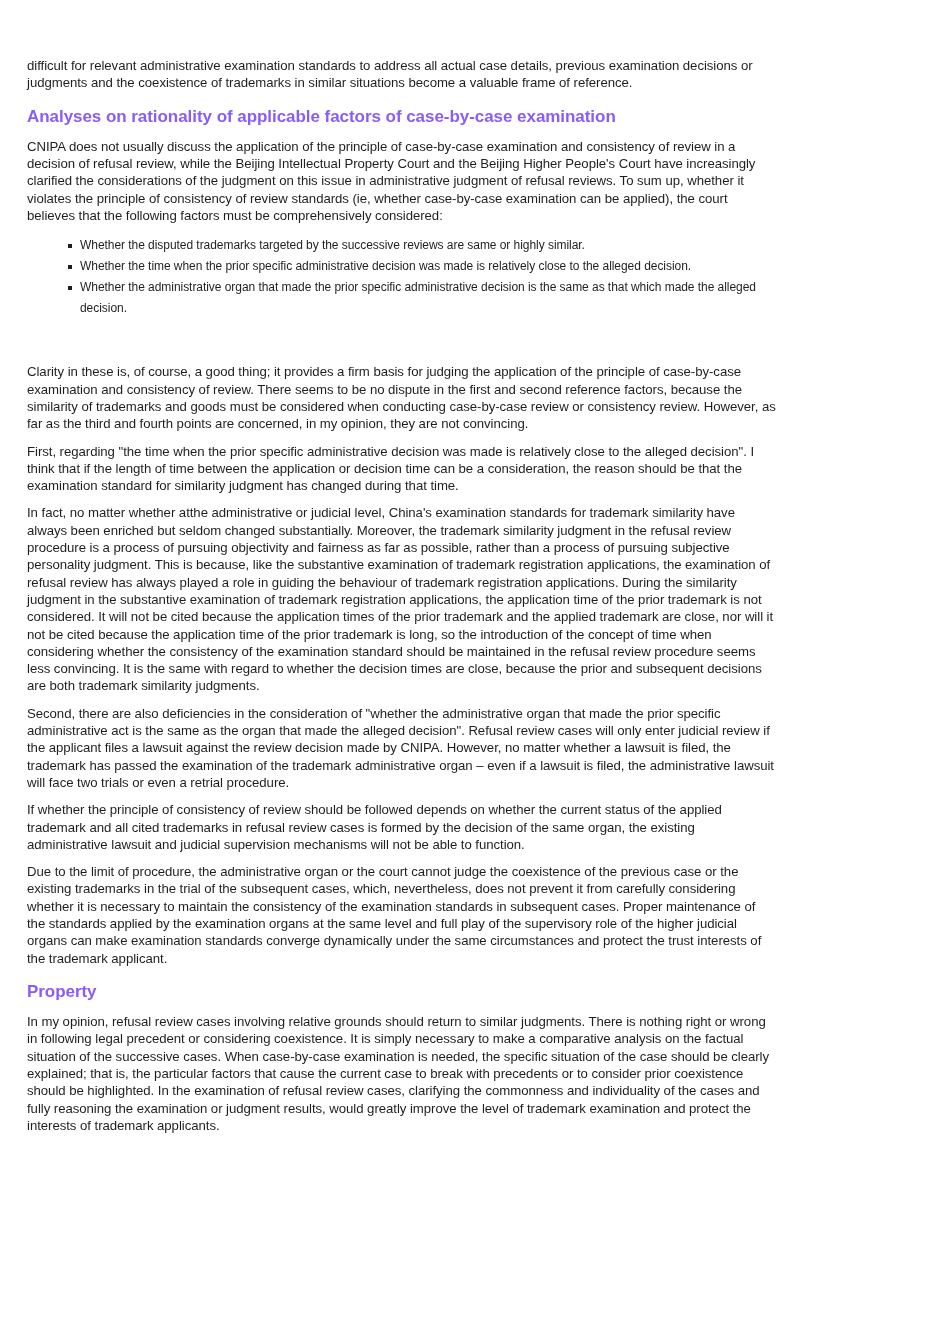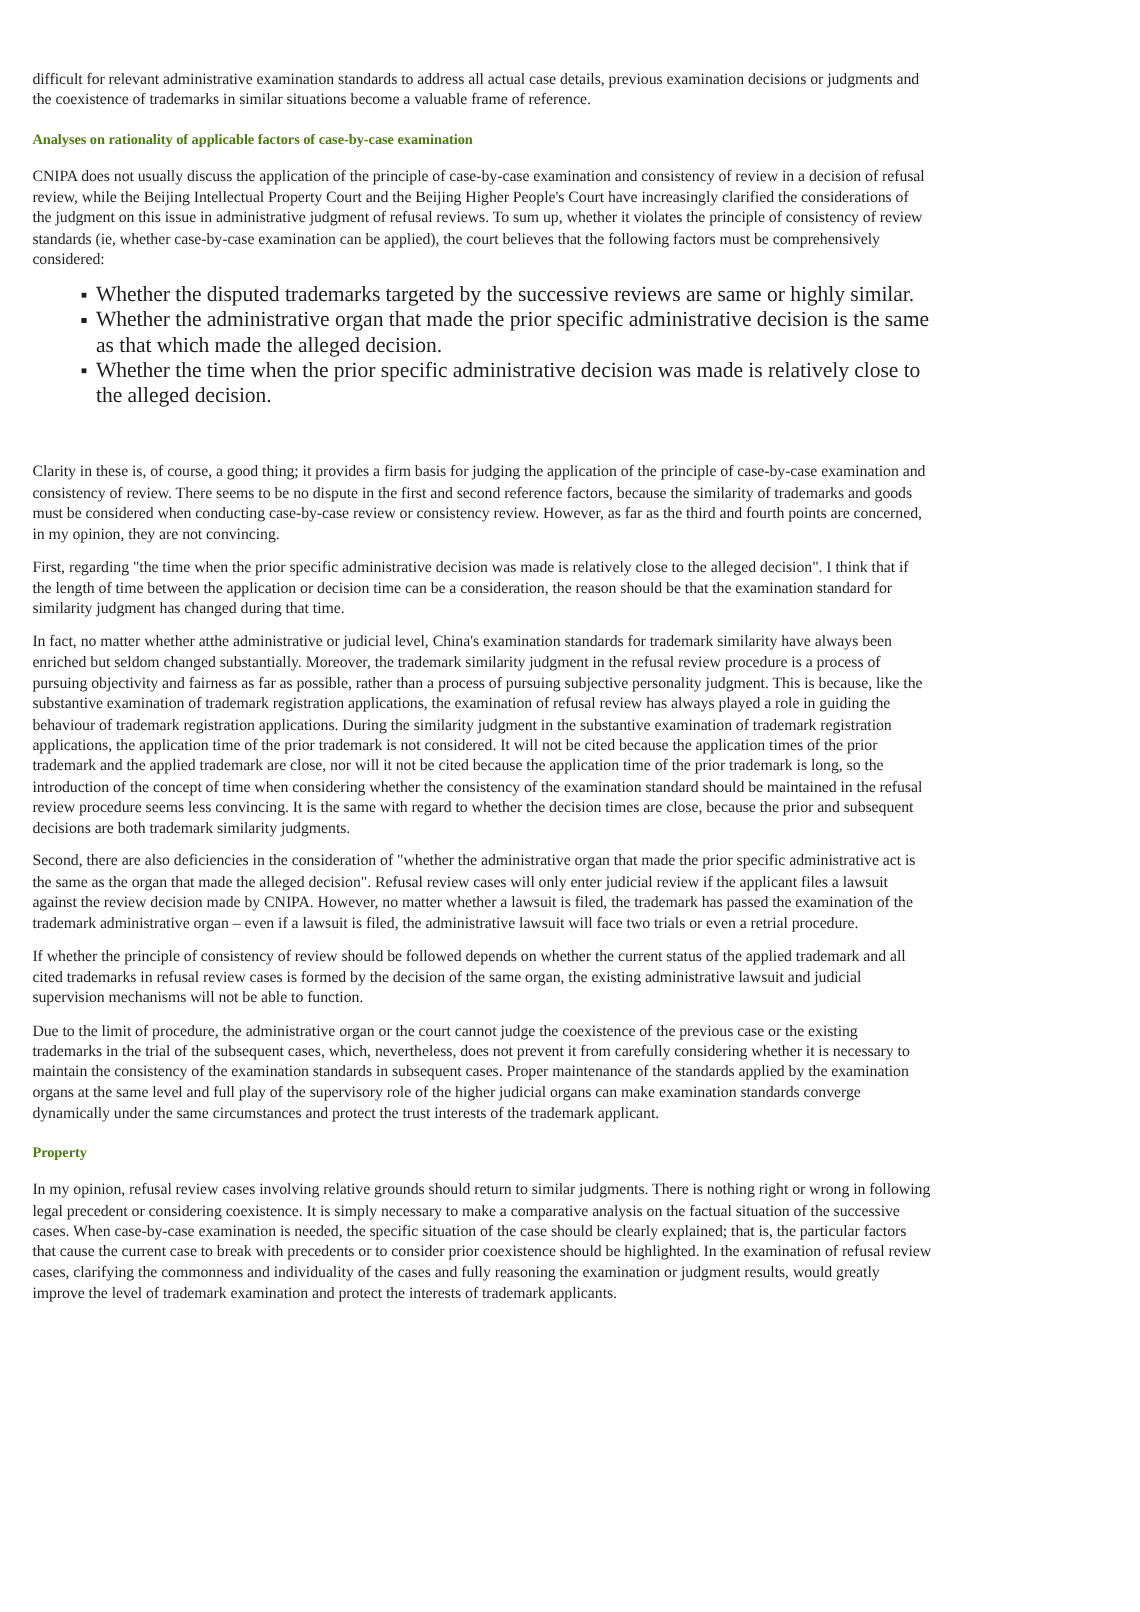--- a/index.html
+++ b/index.html
@@ -11,44 +11,43 @@
     width: 950px;
     min-height: 1343px;
     font-family: "Liberation Sans", "DejaVu Sans", sans-serif;
     color: #1f1f1f;
     -webkit-font-smoothing: antialiased;
   }
   .page {
     box-sizing: border-box;
     width: 802px;
     padding: 57px 26px 40px 27px;
-    font-family: Liberation Serif, serif;
   }
   .page p {
     margin: 0 0 10px 0;
     font-size: 13.2px;
     line-height: 17.3px;
     letter-spacing: -0.05px;
   }
   .page h2 {
     margin: 16px 0 13px 0;
-    font-size: 12px;
+    font-size: 17px;
     line-height: 17.3px;
     font-weight: 700;
-    color: #4d7c0f;
+    color: #8b5cf6;
     letter-spacing: -0.05px;
   }
   ul.factors {
     list-style: none;
     margin: 11px 0 44px 0;
     padding: 0 0 0 53px;
   }
   ul.factors li {
     position: relative;
-    font-size: 18px;
+    font-size: 12px;
     line-height: 21px;
     letter-spacing: -0.05px;
     margin: 0;
   }
   ul.factors li .bullet {
     position: absolute;
     left: -12px;
     top: 8.5px;
     width: 4px;
     height: 4px;
@@ -69,25 +68,25 @@
   <ul class="factors">
     <li>
       <span class="bullet"></span>
       <span>Whether the disputed trademarks targeted by the successive reviews are same or highly similar.</span>
     </li>
     <li>
       <span class="bullet"></span>
     </li>
     <li>
       <span class="bullet"></span>
-      <span>Whether the administrative organ that made the prior specific administrative decision is the same as that which made the alleged decision.</span>
+      <span>Whether the time when the prior specific administrative decision was made is relatively close to the alleged decision.</span>
     </li>
     <li>
       <span class="bullet"></span>
-      <span>Whether the time when the prior specific administrative decision was made is relatively close to the alleged decision.</span>
+      <span>Whether the administrative organ that made the prior specific administrative decision is the same as that which made the alleged decision.</span>
     </li>
   </ul>
 
   <p>Clarity in these is, of course, a good thing; it provides a firm basis for judging the application of the principle of case-by-case examination and consistency of review. There seems to be no dispute in the first and second reference factors, because the similarity of trademarks and goods must be considered when conducting case-by-case review or consistency review. However, as far as the third and fourth points are concerned, in my opinion, they are not convincing.</p>
   <p>First, regarding "the time when the prior specific administrative decision was made is relatively close to the alleged decision". I think that if the length of time between the application or decision time can be a consideration, the reason should be that the examination standard for similarity judgment has changed during that time.</p>
   <p>In fact, no matter whether atthe administrative or judicial level, China's examination standards for trademark similarity have always been enriched but seldom changed substantially. Moreover, the trademark similarity judgment in the refusal review procedure is a process of pursuing objectivity and fairness as far as possible, rather than a process of pursuing subjective personality judgment. This is because, like the substantive examination of trademark registration applications, the examination of refusal review has always played a role in guiding the behaviour of trademark registration applications. During the similarity judgment in the substantive examination of trademark registration applications, the application time of the prior trademark is not considered. It will not be cited because the application times of the prior trademark and the applied trademark are close, nor will it not be cited because the application time of the prior trademark is long, so the introduction of the concept of time when considering whether the consistency of the examination standard should be maintained in the refusal review procedure seems less convincing. It is the same with regard to whether the decision times are close, because the prior and subsequent decisions are both trademark similarity judgments.</p>
   <p>Second, there are also deficiencies in the consideration of "whether the administrative organ that made the prior specific administrative act is the same as the organ that made the alleged decision". Refusal review cases will only enter judicial review if the applicant files a lawsuit against the review decision made by CNIPA. However, no matter whether a lawsuit is filed, the trademark has passed the examination of the trademark administrative organ – even if a lawsuit is filed, the administrative lawsuit will face two trials or even a retrial procedure.</p>
   <p>If whether the principle of consistency of review should be followed depends on whether the current status of the applied trademark and all cited trademarks in refusal review cases is formed by the decision of the same organ, the existing administrative lawsuit and judicial supervision mechanisms will not be able to function.</p>
   <p>Due to the limit of procedure, the administrative organ or the court cannot judge the coexistence of the previous case or the existing trademarks in the trial of the subsequent cases, which, nevertheless, does not prevent it from carefully considering whether it is necessary to maintain the consistency of the examination standards in subsequent cases. Proper maintenance of the standards applied by the examination organs at the same level and full play of the supervisory role of the higher judicial organs can make examination standards converge dynamically under the same circumstances and protect the trust interests of the trademark applicant.</p>
 

